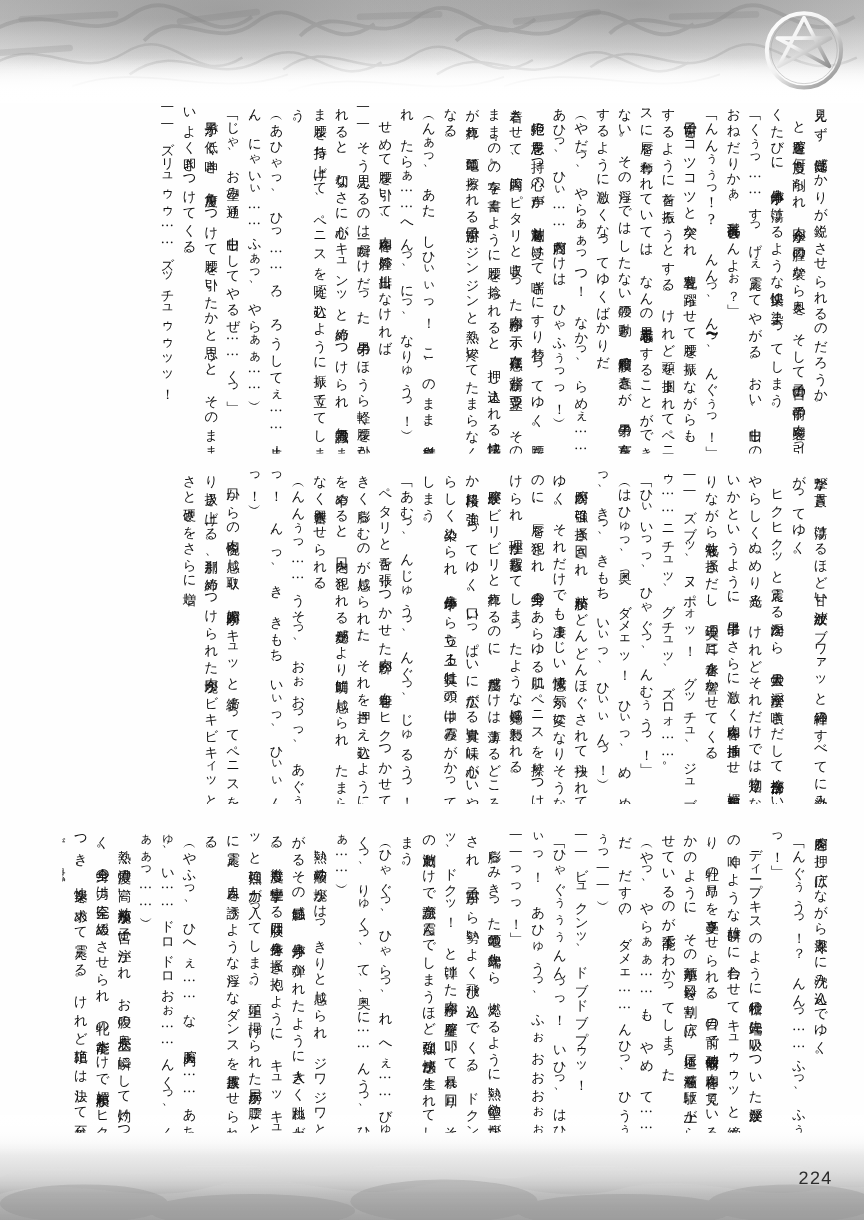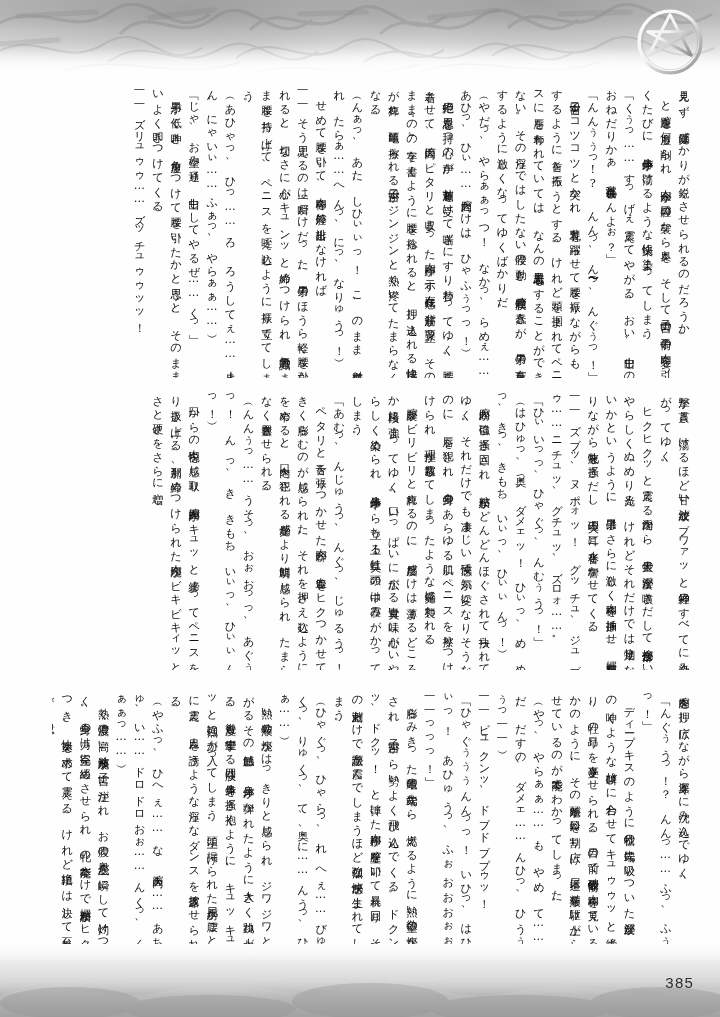--- a/index.html
+++ b/index.html
@@ -226,15 +226,15 @@
         <ellipse cx="70" cy="74" rx="70" ry="16"></ellipse>
         <ellipse cx="210" cy="80" rx="86" ry="14"></ellipse>
         <ellipse cx="370" cy="72" rx="78" ry="18"></ellipse>
         <ellipse cx="520" cy="80" rx="90" ry="14"></ellipse>
         <ellipse cx="660" cy="74" rx="70" ry="16"></ellipse>
       </g>
     </svg>
     <div class="fade-in"></div>
   </div>
 
-  <div class="folio">385</div>
+  <div class="folio">224</div>
 
 </div>
 
 </body></html>

